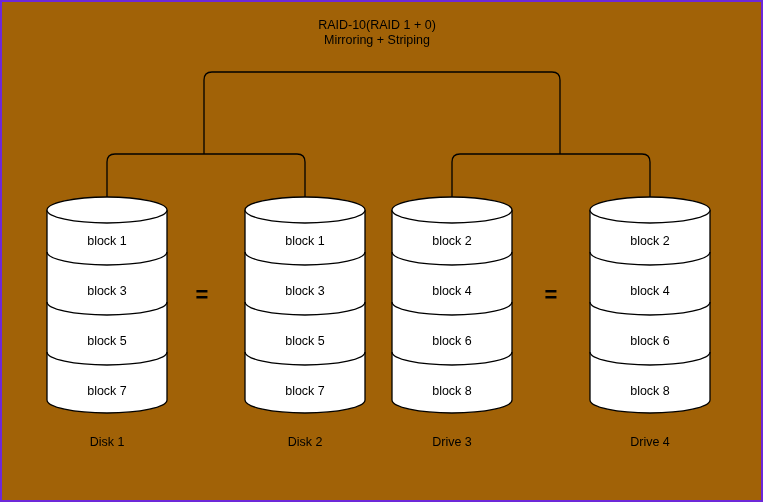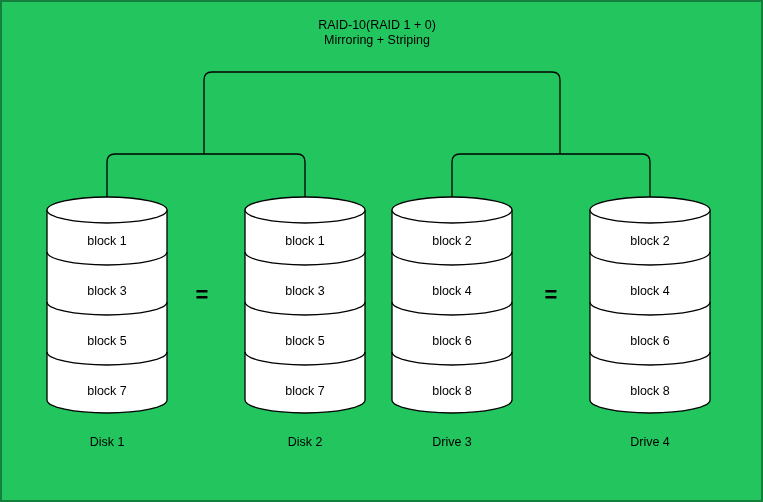--- a/index.html
+++ b/index.html
@@ -6,22 +6,22 @@
     margin: 0;
     padding: 0;
     background: #ffffff;
     font-family: "Liberation Sans", "DejaVu Sans", sans-serif;
   }
   .canvas {
     position: relative;
     width: 763px;
     height: 502px;
     box-sizing: border-box;
-    border: 2px solid #15803d;
-    background: #22c55e;
+    border: 2px solid #6d28d9;
+    background: #a16207;
     overflow: hidden;
   }
   svg { display: block; }
   .line {
     fill: none;
     stroke: #000000;
     stroke-width: 1.3;
   }
   .cyl-fill {
     fill: #ffffff;

